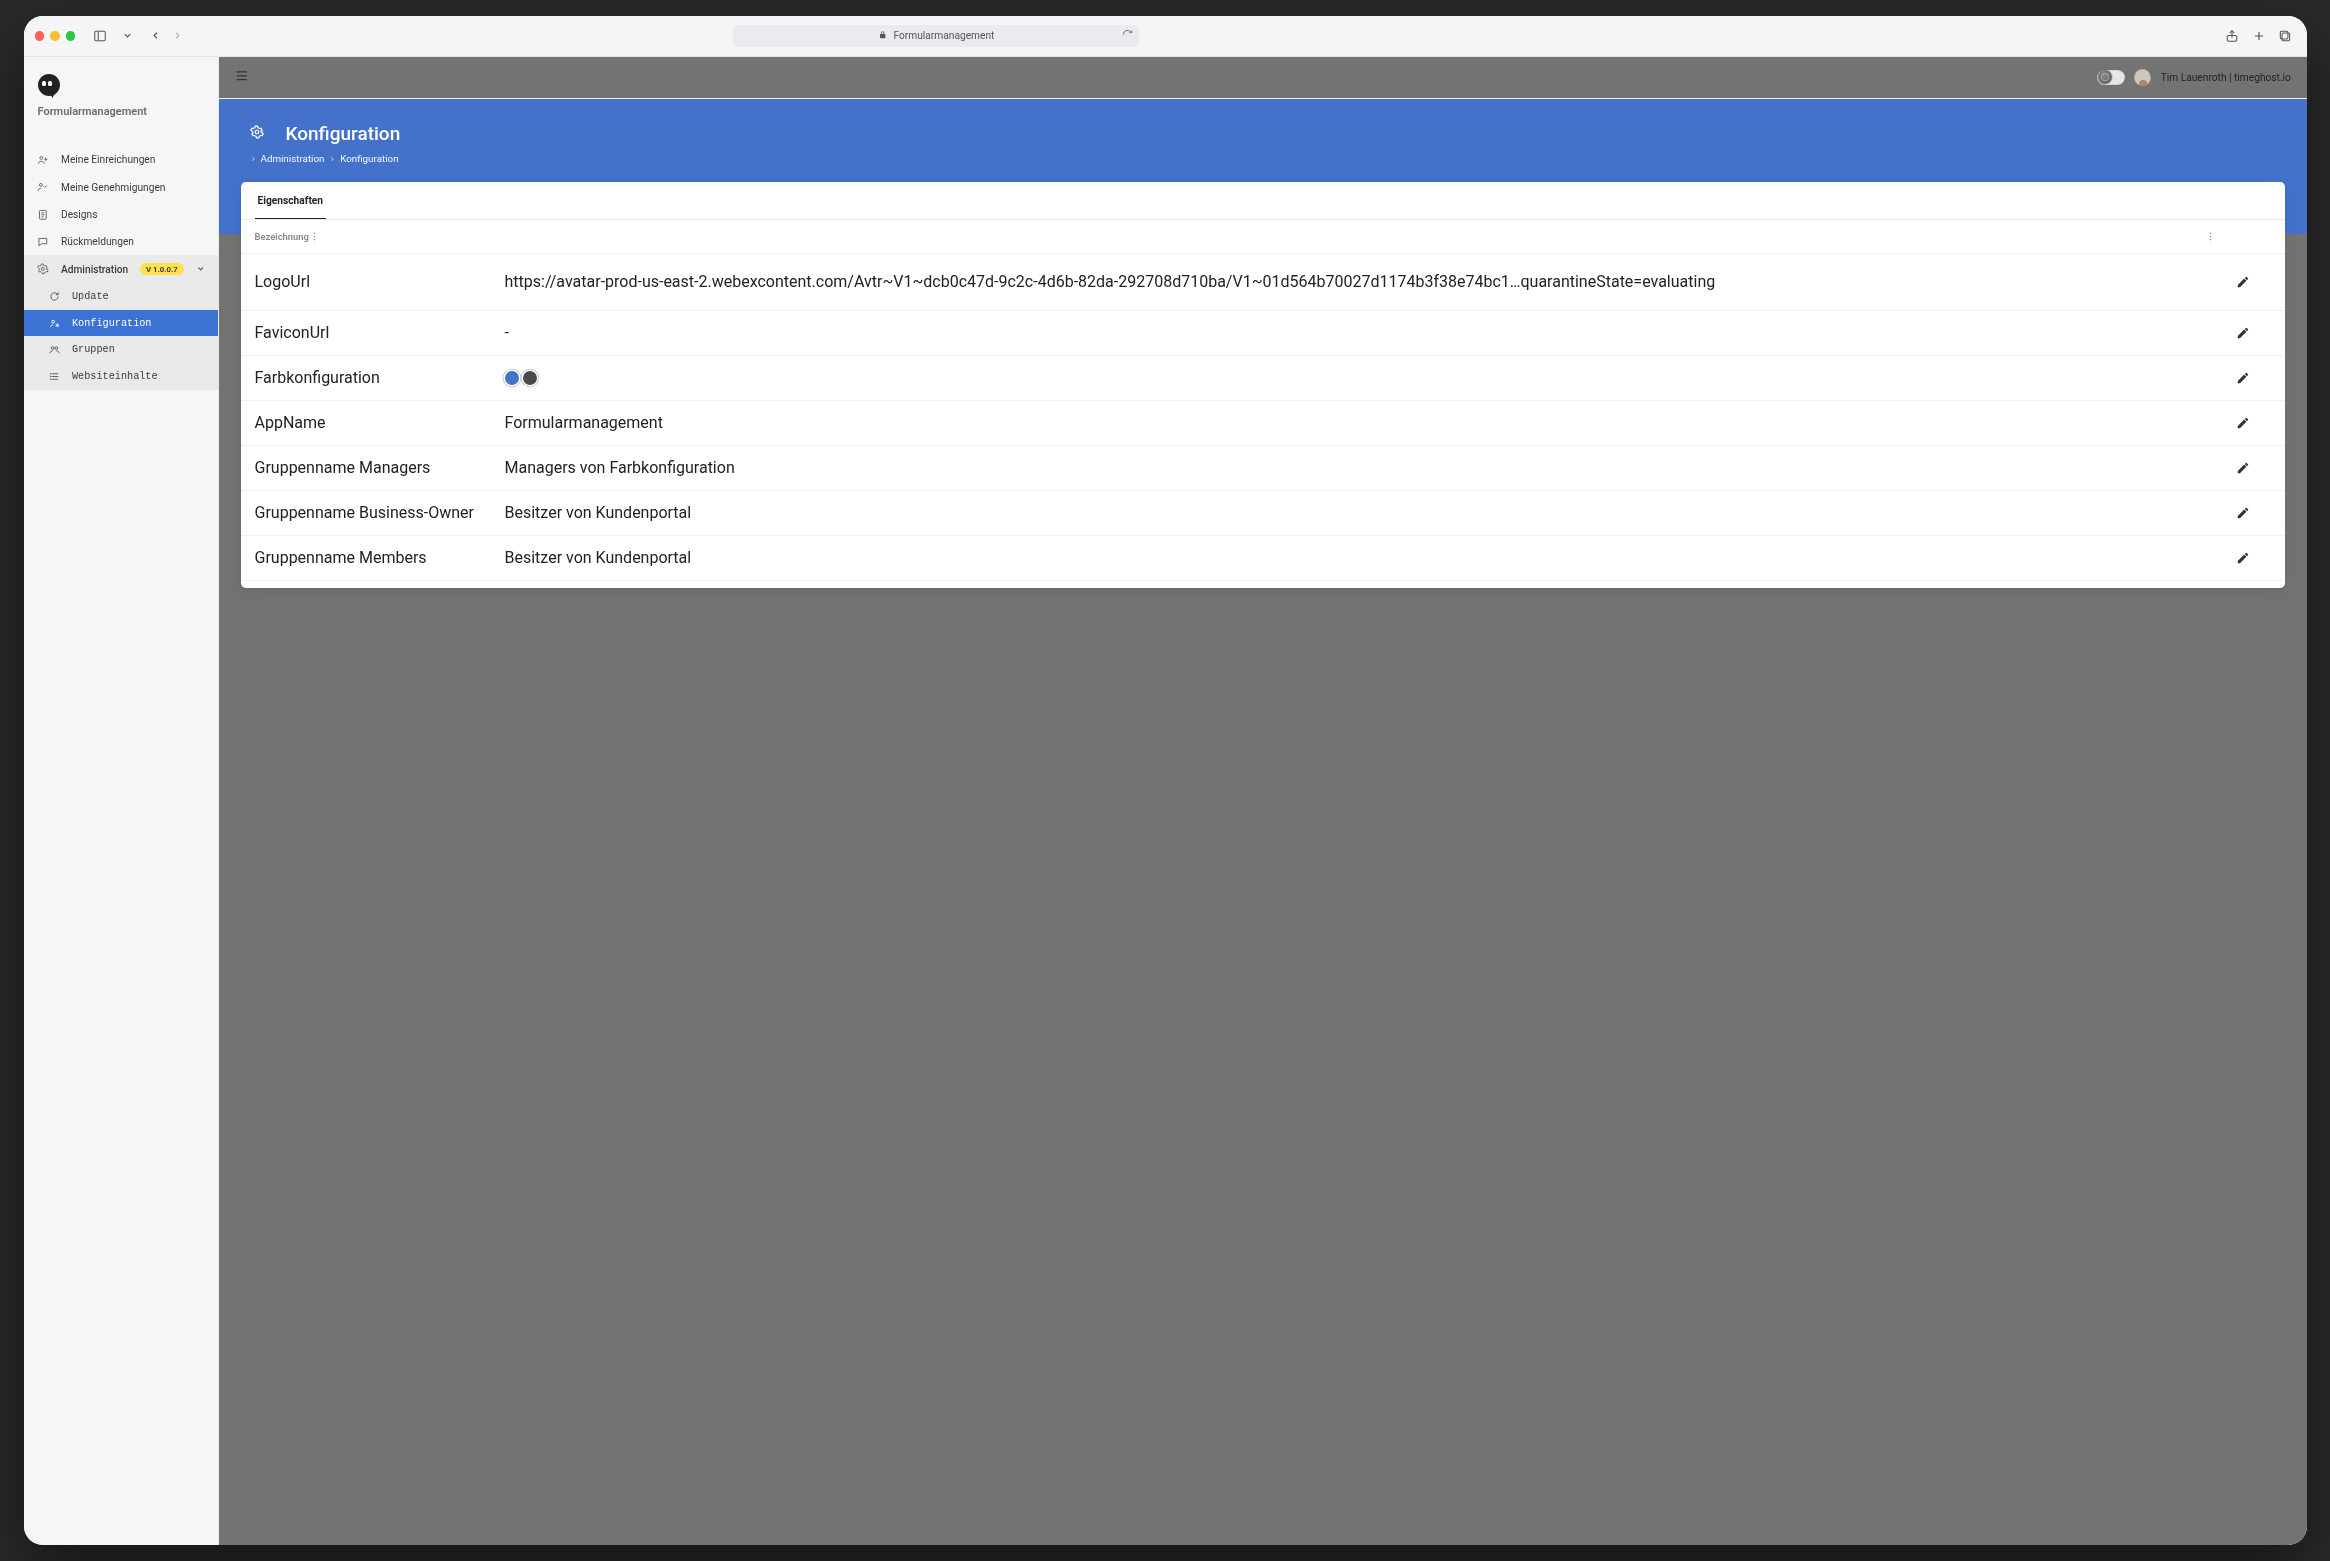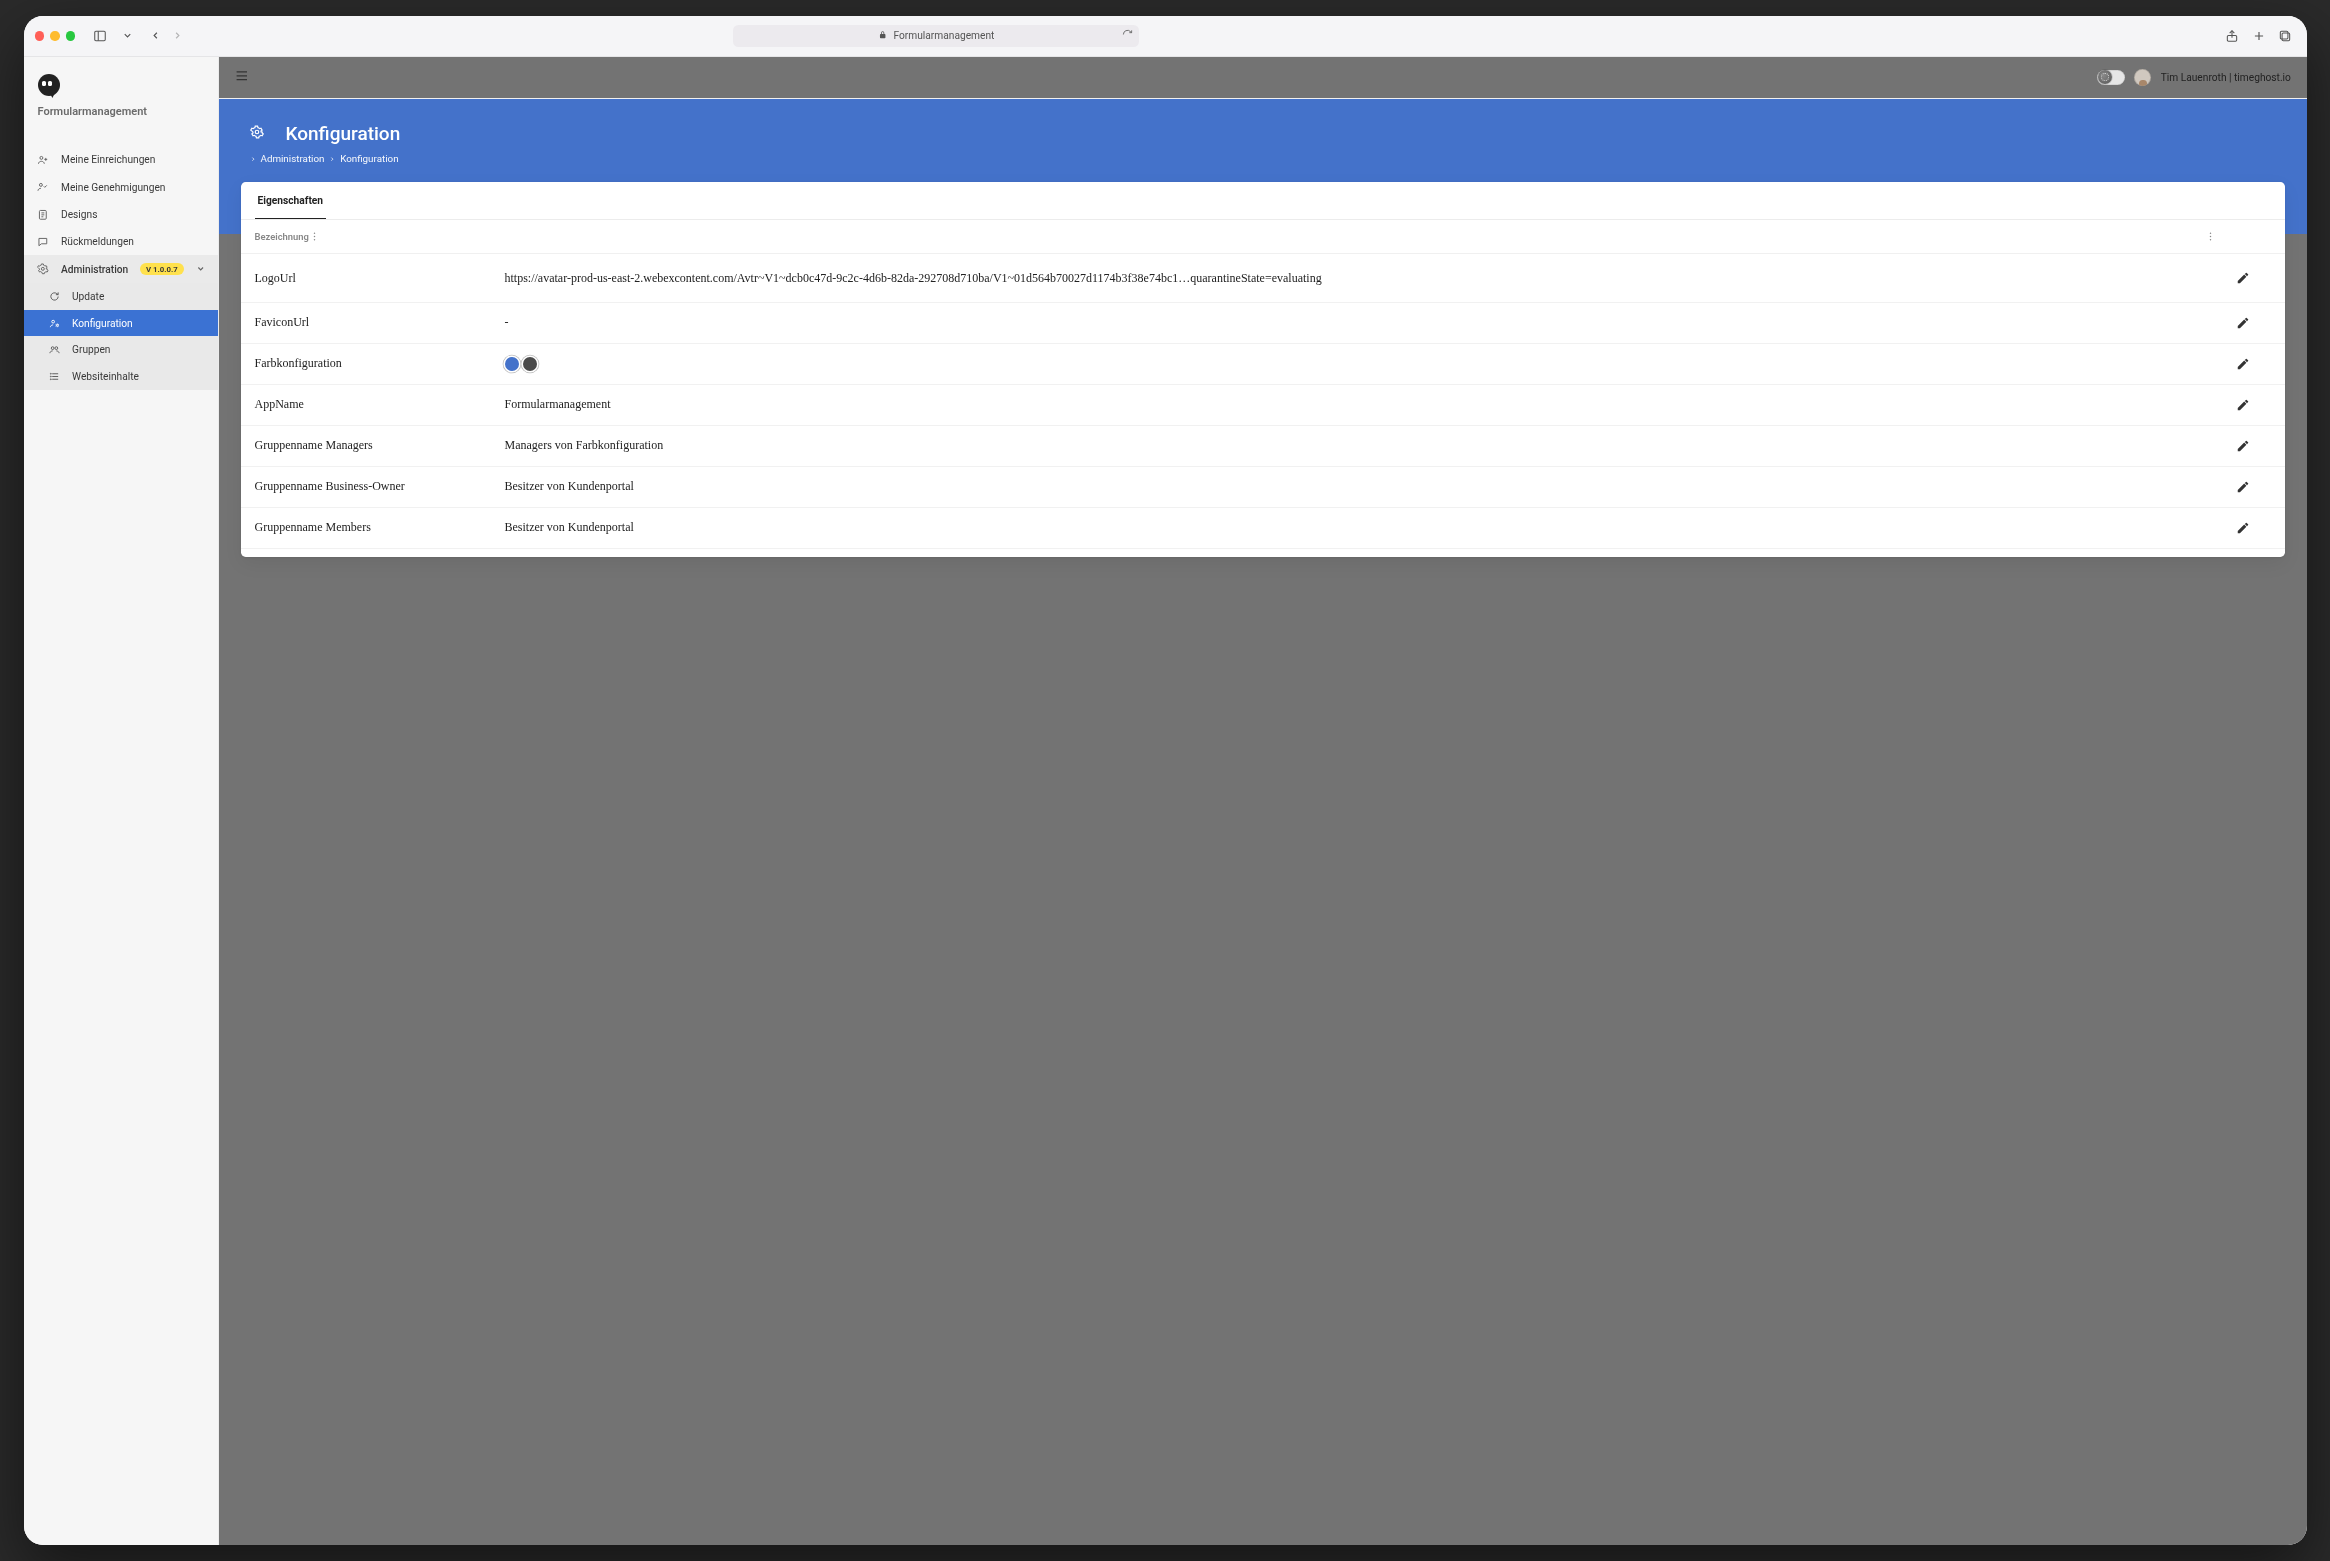--- a/index.html
+++ b/index.html
@@ -70,21 +70,21 @@
   .nav-item.admin { background:#eaeaea; font-weight:500; justify-content:space-between;}
   .nav-item.admin .left{display:flex;align-items:center;gap:11px;}
   .version-pill{
     background:#ffe14d; color:#3a3a3a; font-size:7.8px; font-weight:700;
     padding:1.6px 6.3px; border-radius:7.8px;
   }
   .chev-down svg{width:9.4px;height:9.4px;color:#666;}
   .subnav { background:#e9e9e9; }
   .sub-item {
     display:flex; align-items:center; gap:11px; padding: 7.8px 12.5px 7.8px 23.5px;
-    color:#3a3a3a; font-size:10.2px; cursor:pointer;
+    color:#3a3a3a; font-size:10.2px; cursor:pointer;font-family:Liberation Mono, monospace;
   }
   .sub-item .ic { width:14px; display:flex; justify-content:center; color:#555;}
   .sub-item .ic svg { width:11px; height:11px; }
   .sub-item.active { background:#3b72d3; color:#fff; }
   .sub-item.active .ic { color:#fff; }
 
   
   .main { flex:1; display:flex; flex-direction:column; min-width:0; background:#737373;}
   .topbar {
     height: 42px; display:flex; align-items:center; padding: 0 15.6px;
@@ -140,21 +140,21 @@
     padding: 11px 14px; border-bottom:0.8px solid #f0f0f0; align-items:center;
     color:#888; font-size:9.4px; font-weight:600;
   }
   .th-inner{display:flex;align-items:center;padding-right:15.6px;}
   .dots-btn{color:#888;cursor:pointer;display:flex;}
   .dots-btn svg{width:11px;height:11px;}
   .rows{padding:0 0 7.8px;}
   .row{
     display:grid; grid-template-columns: 250px 1fr 55px;
     padding: 12.5px 14px; border-bottom:0.8px solid #f1f1f1; align-items:center;
-    font-size:12px; color:#222;font-family:Liberation Serif, serif;
+    font-size:16px; color:#222;
   }
   .row .label{color:#222;}
   .row .value{color:#222; word-break:break-word; padding-right:15.6px;}
   .row .value.long{line-height:1.9;}
   .row .action{display:flex;justify-content:center;}
   .edit-btn{color:#333;cursor:pointer;display:flex;}
   .edit-btn svg{width:14px;height:14px;}
   .swatches{display:flex;gap:4.7px;}
   .swatch{width:14px;height:14px;border-radius:50%;box-shadow:0 0 0 1.6px #fff, 0 0 0 2.3px #bcbcbc;}
 </style>

